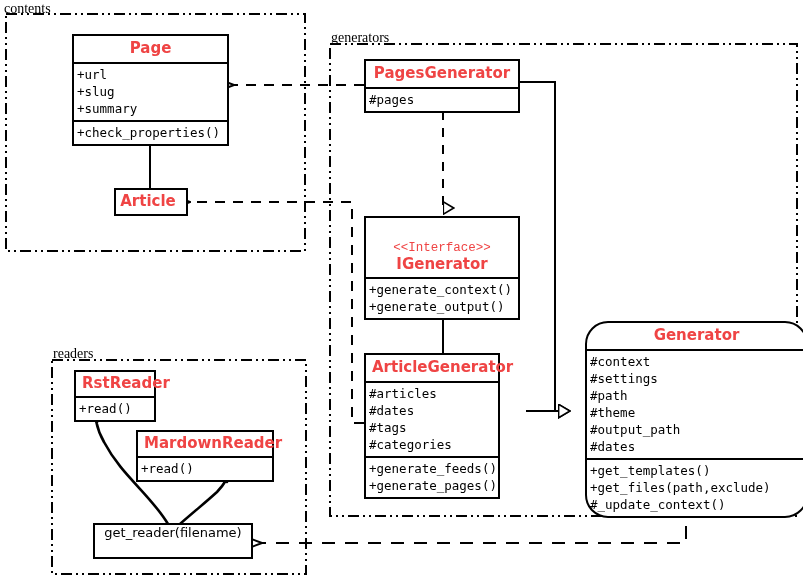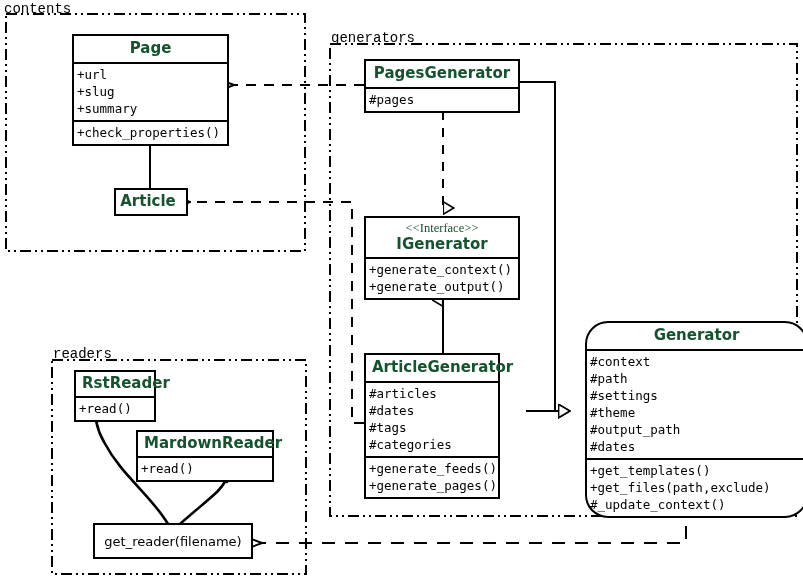--- a/index.html
+++ b/index.html
@@ -19,69 +19,69 @@
     position: absolute;
     left: 0;
     top: 0;
     width: 803px;
     height: 579px;
     pointer-events: none;
   }
   
   .pkg-label {
     position: absolute;
-    font-family: Liberation Mono, monospace;
+    font-family: Liberation Serif, serif;
     font-size: 14px;
     color: #000;
     white-space: nowrap;
     line-height: 1;
   }
   
   .uml {
     position: absolute;
     box-sizing: border-box;
     border: 2px solid #000;
     background: #ffffff;
   }
   .uml .title {
     font-family: "DejaVu Sans", sans-serif;
     font-weight: bold;
     font-size: 15px;
     text-align: center;
     padding: 4px 6px 5px 6px;
     line-height: 1.12;
-    color: #14532d;
+    color: #ef4444;
     white-space: nowrap;
   }
   .uml .stereotype {
     display: block;
-    font-family: Liberation Serif, serif;
+    font-family: Liberation Mono, monospace;
     font-weight: normal;
     font-size: 12.5px;
     line-height: 1.2;
+    margin-top: 20px;
   }
   .uml .compartment {
     border-top: 2px solid #000;
     padding: 2px 2px 3px 3px;
   }
   .uml .member {
     font-family: "DejaVu Sans Mono", monospace;
     font-size: 12.5px;
     line-height: 1.36;
     color: #000;
     white-space: nowrap;
   }
   
   .fnbox {
     position: absolute;
     box-sizing: border-box;
     border: 2px solid #000;
     background: #fff;
     display: flex;
-    align-items: center;
     justify-content: center;
   }
   .fnbox .fnlabel {
     font-family: "DejaVu Sans", sans-serif;
     font-size: 13px;
     color: #000;
     white-space: nowrap;
   }
 </style>
 </head>
@@ -205,22 +205,22 @@
     <div class="compartment">
       <div class="member">+generate_feeds()</div>
       <div class="member">+generate_pages()</div>
     </div>
   </div>
 
   <div class="uml" style="left:585px; top:321px; width:223px;border-radius:23px;">
     <div class="title">Generator</div>
     <div class="compartment">
       <div class="member">#context</div>
+      <div class="member">#settings</div>
       <div class="member">#path</div>
-      <div class="member">#settings</div>
       <div class="member">#theme</div>
       <div class="member">#output_path</div>
       <div class="member">#dates</div>
     </div>
     <div class="compartment">
       <div class="member">+get_templates()</div>
       <div class="member">+get_files(path,exclude)</div>
       <div class="member">#_update_context()</div>
     </div>
   </div>

